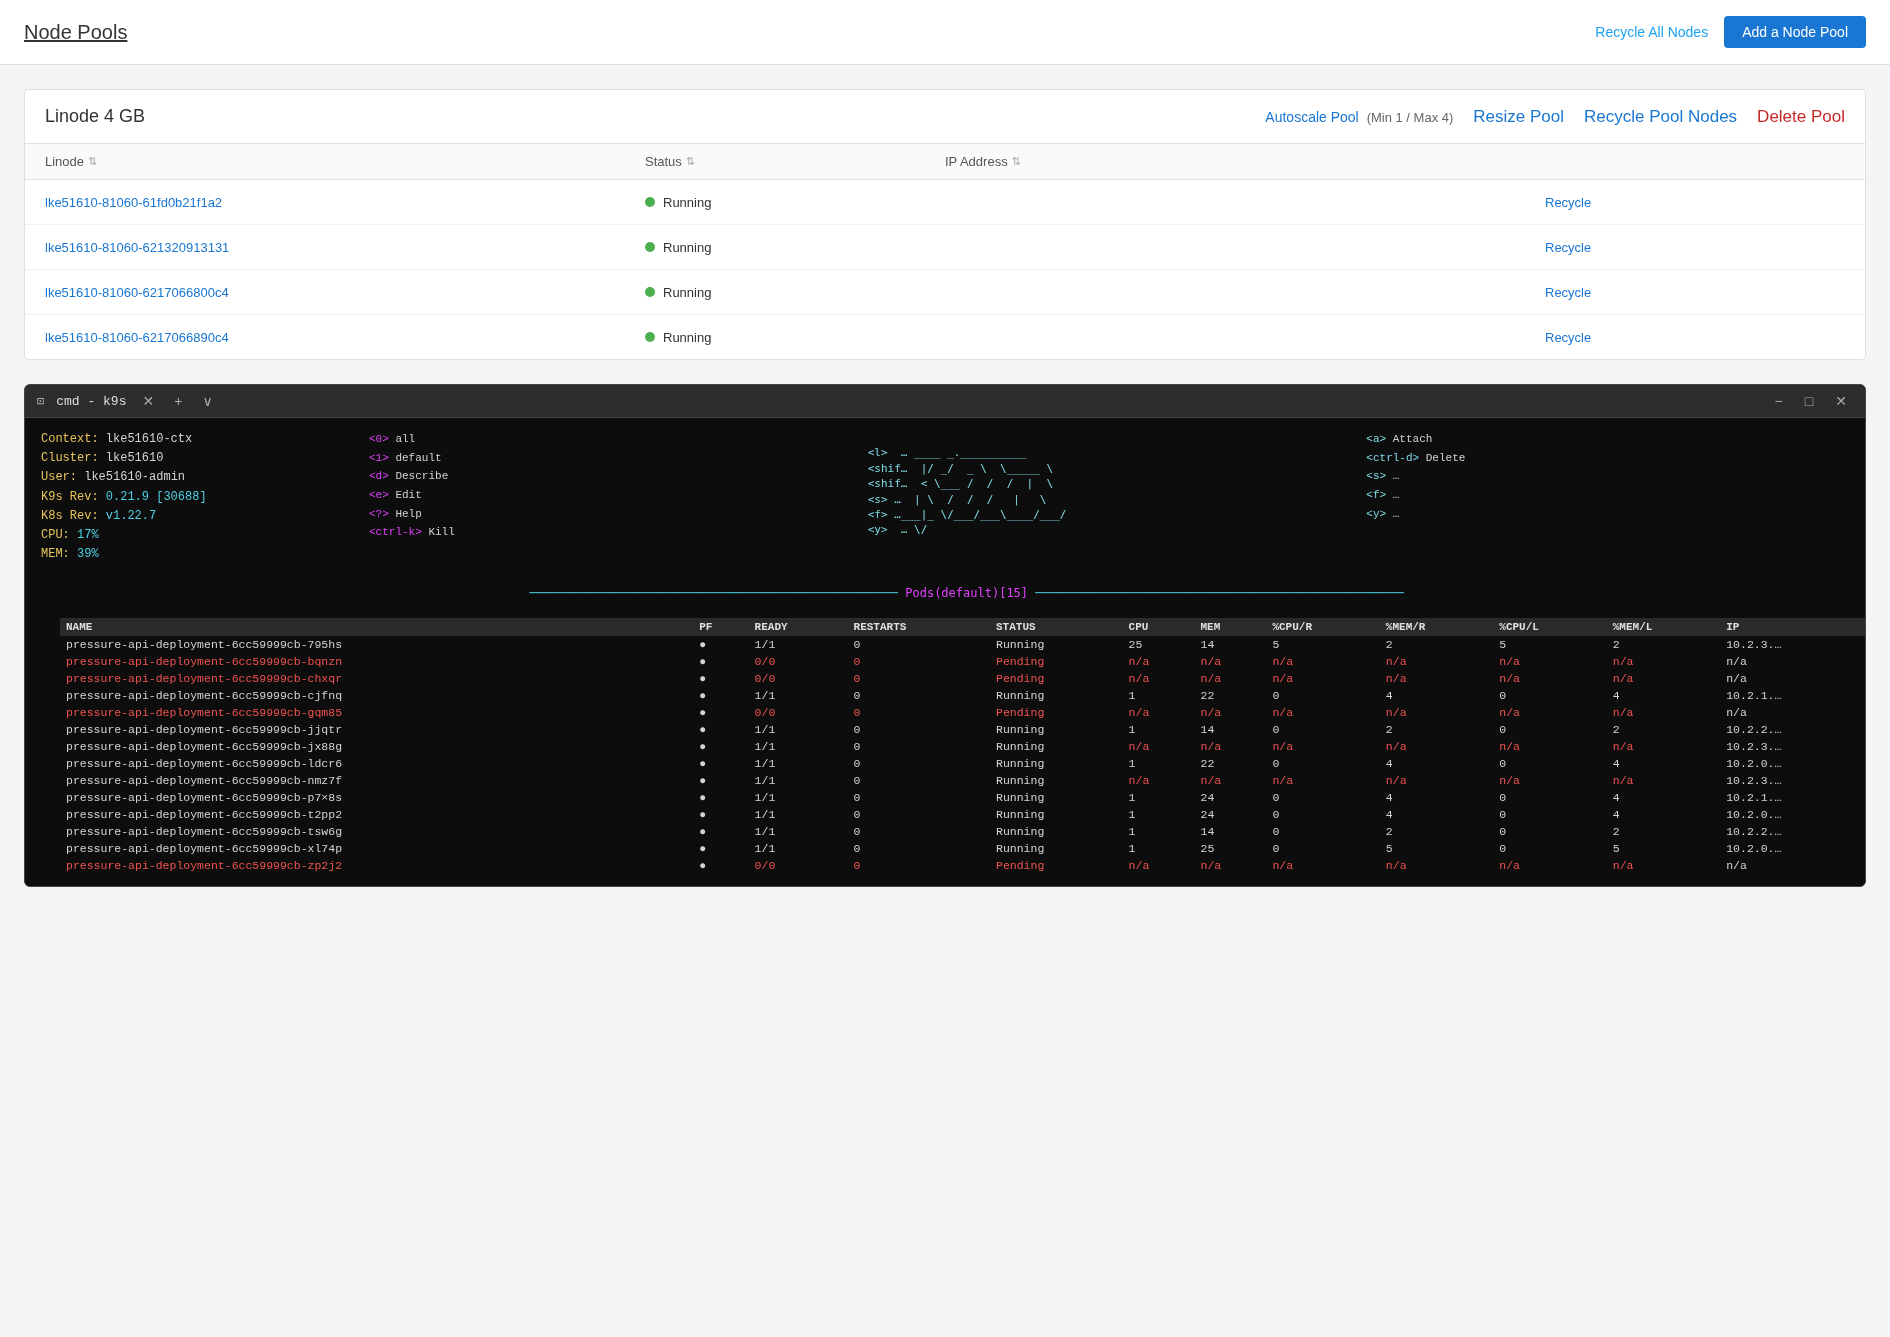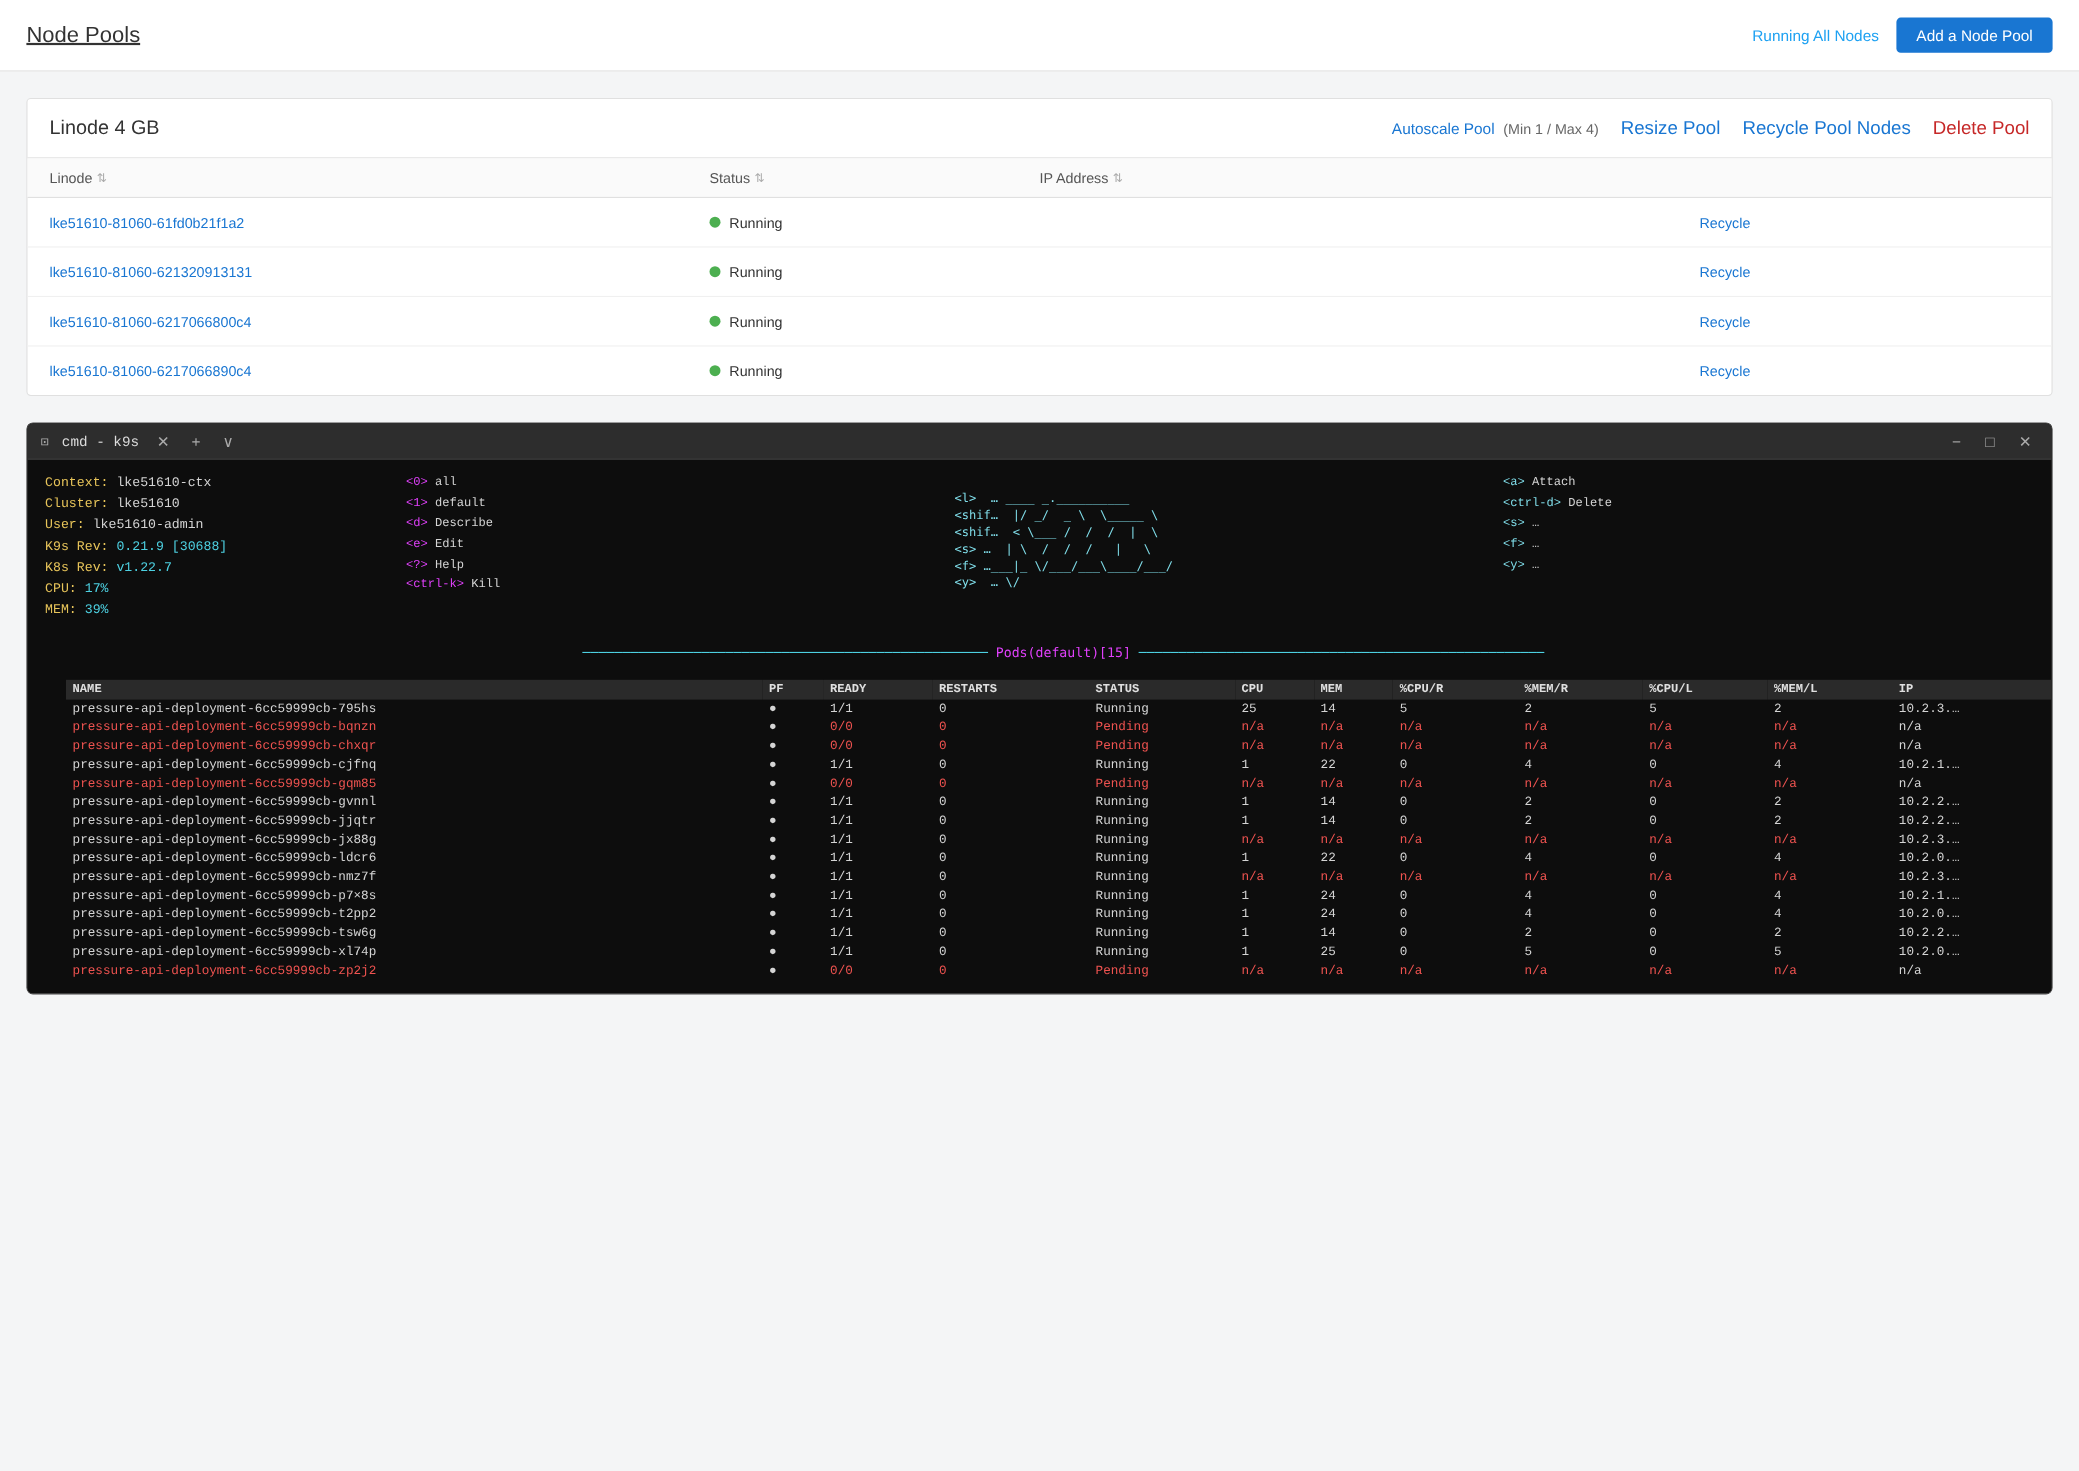--- a/index.html
+++ b/index.html
@@ -95,21 +95,21 @@
     .pod-metric { color: #d4d4d4; }
     .pod-metric-na { color: #ef5350; }
     .pod-ip { color: #d4d4d4; }
   </style>
 </head>
 <body>
 
 <div class="page-header">
   <span class="page-title">Node Pools</span>
   <div class="header-actions">
-    <a href="#" class="recycle-all-link">Running All Nodes</a>
+    <a href="#" class="recycle-all-link">Recycle All Nodes</a>
     <button class="add-pool-btn">Add a Node Pool</button>
   </div>
 </div>
 
 <div class="pool-section">
   <div class="pool-header">
     <span class="pool-name">Linode 4 GB</span>
     <div class="pool-actions">
       <span style="cursor:pointer;">
         <a href="#" class="autoscale-link">Autoscale Pool</a>
@@ -348,34 +348,20 @@
     <td class="pod-status-pending">Pending</td>
     <td class="pod-metric-na">n/a</td>
     <td class="pod-metric-na">n/a</td>
     <td class="pod-metric-na">n/a</td>
     <td class="pod-metric-na">n/a</td>
     <td class="pod-metric-na">n/a</td>
     <td class="pod-metric-na">n/a</td>
     <td class="pod-ip">n/a</td>
   </tr>
           <tr>
-    <td class="pod-name-normal">pressure-api-deployment-6cc59999cb-gvnnl</td>
-    <td class="pod-dot">●</td>
-    <td class="pod-ready-normal">1/1</td>
-    <td class="pod-restarts">0</td>
-    <td class="pod-status-running">Running</td>
-    <td class="pod-metric">1</td>
-    <td class="pod-metric">14</td>
-    <td class="pod-metric">0</td>
-    <td class="pod-metric">2</td>
-    <td class="pod-metric">0</td>
-    <td class="pod-metric">2</td>
-    <td class="pod-ip">10.2.2.…</td>
-  </tr>
-          <tr>
     <td class="pod-name-normal">pressure-api-deployment-6cc59999cb-jjqtr</td>
     <td class="pod-dot">●</td>
     <td class="pod-ready-normal">1/1</td>
     <td class="pod-restarts">0</td>
     <td class="pod-status-running">Running</td>
     <td class="pod-metric">1</td>
     <td class="pod-metric">14</td>
     <td class="pod-metric">0</td>
     <td class="pod-metric">2</td>
     <td class="pod-metric">0</td>

